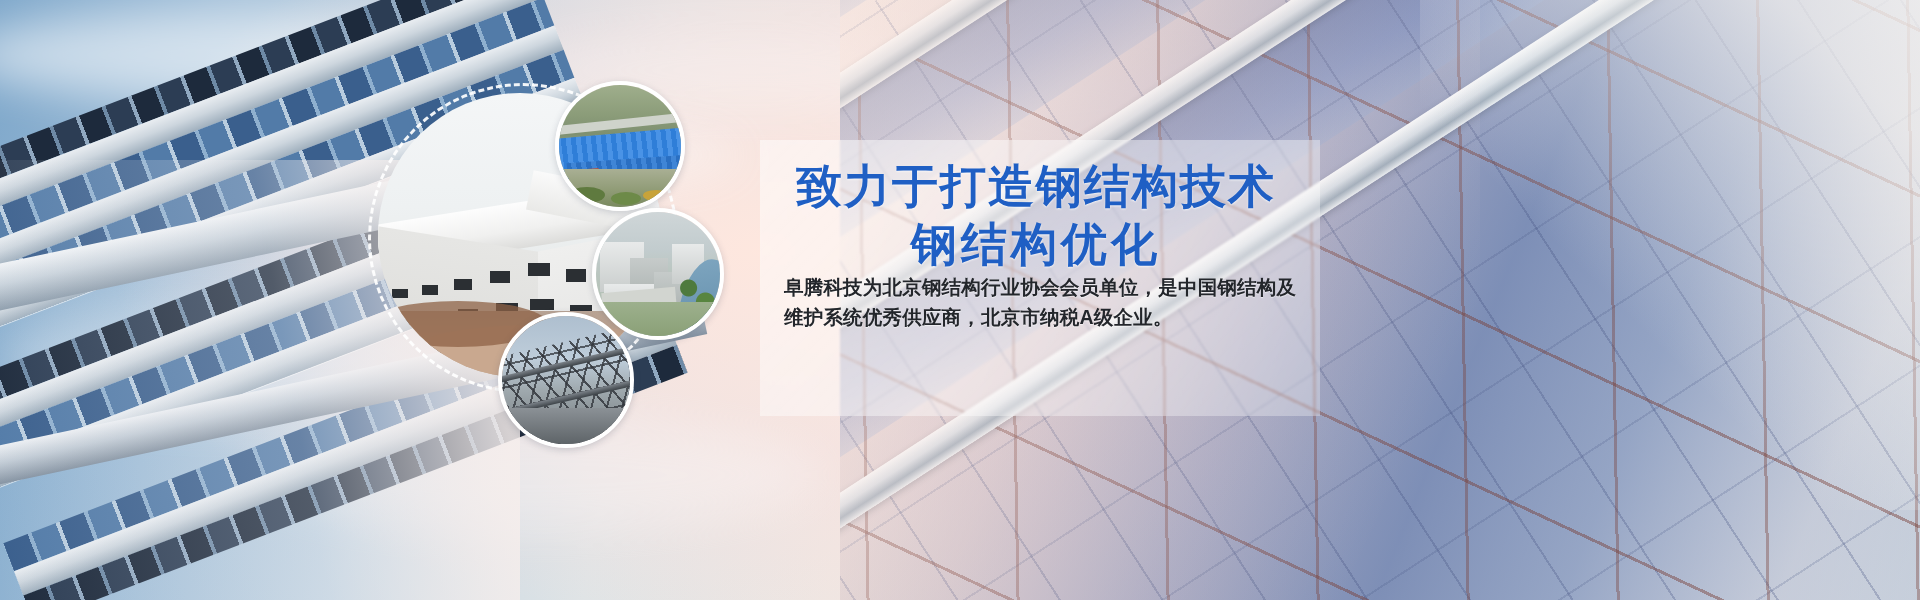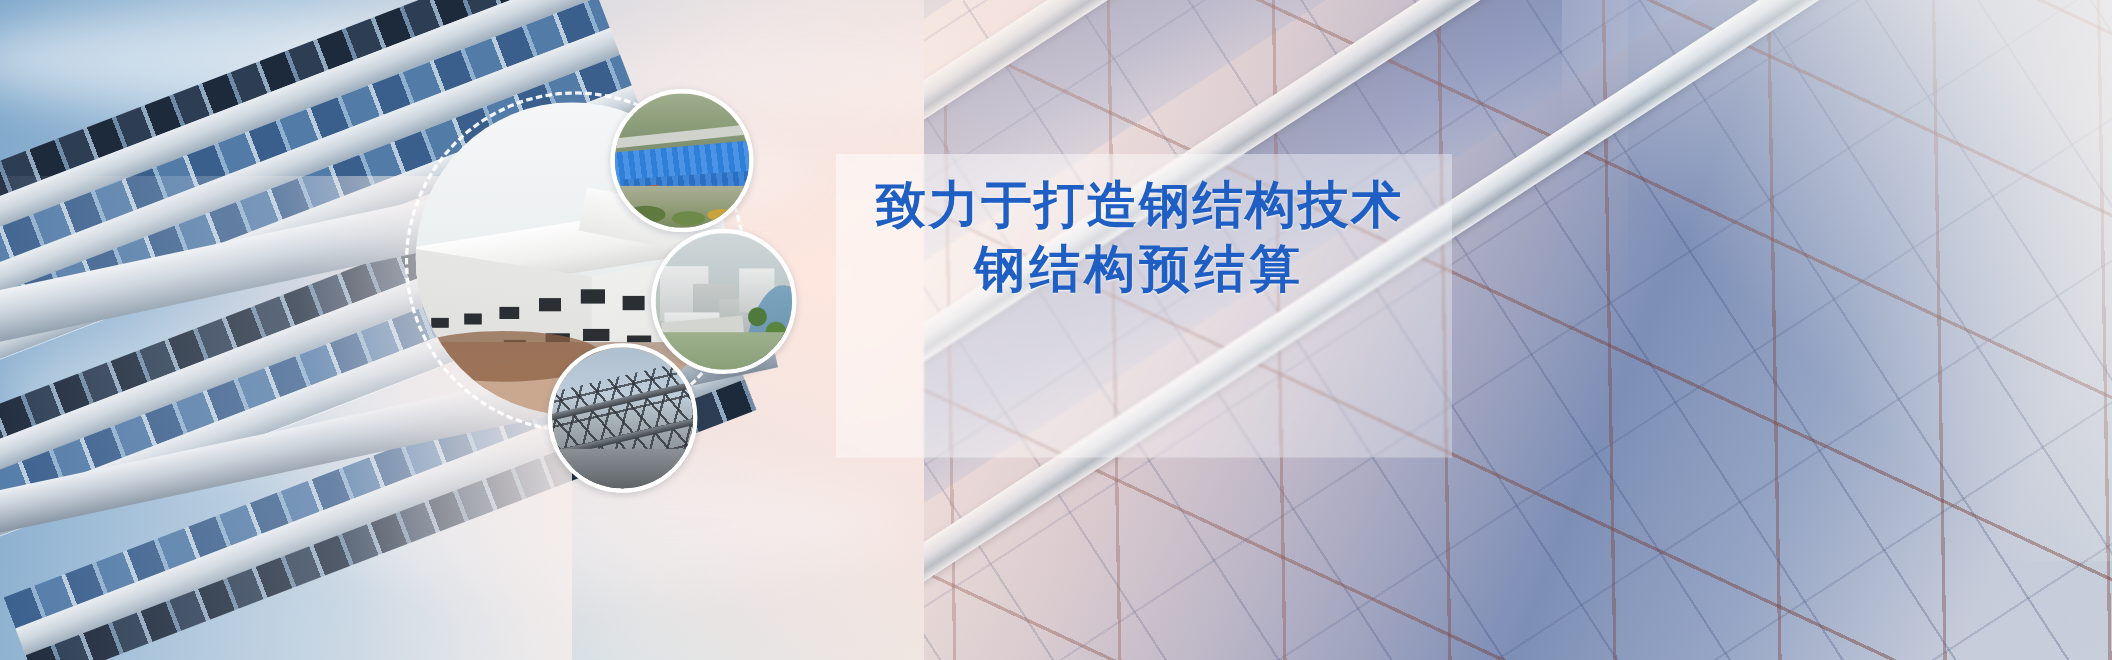--- a/index.html
+++ b/index.html
@@ -301,18 +301,19 @@
     <div class="t-beam" style="top:44px;transform:rotate(-13deg)"></div>
     <div class="t-beam" style="top:78px;transform:rotate(-13deg)"></div>
     <div class="t-beam" style="top:112px;transform:rotate(-11deg)"></div>
     <div class="t-floor"></div>
   </div>
 
   <div class="panel"></div>
 
   <div class="headline">
     <div>致力于打造钢结构技术</div>
-    <div class="l2">钢结构预结算</div>
-  </div>
-
+    <div class="l2">钢结构优化</div>
+  </div>
+
+  <div class="desc">阜腾科技为北京钢结构行业协会会员单位，是中国钢结构及维护系统优秀供应商，北京市纳税A级企业。</div>
 
 
 </div>
 
 </body></html>

